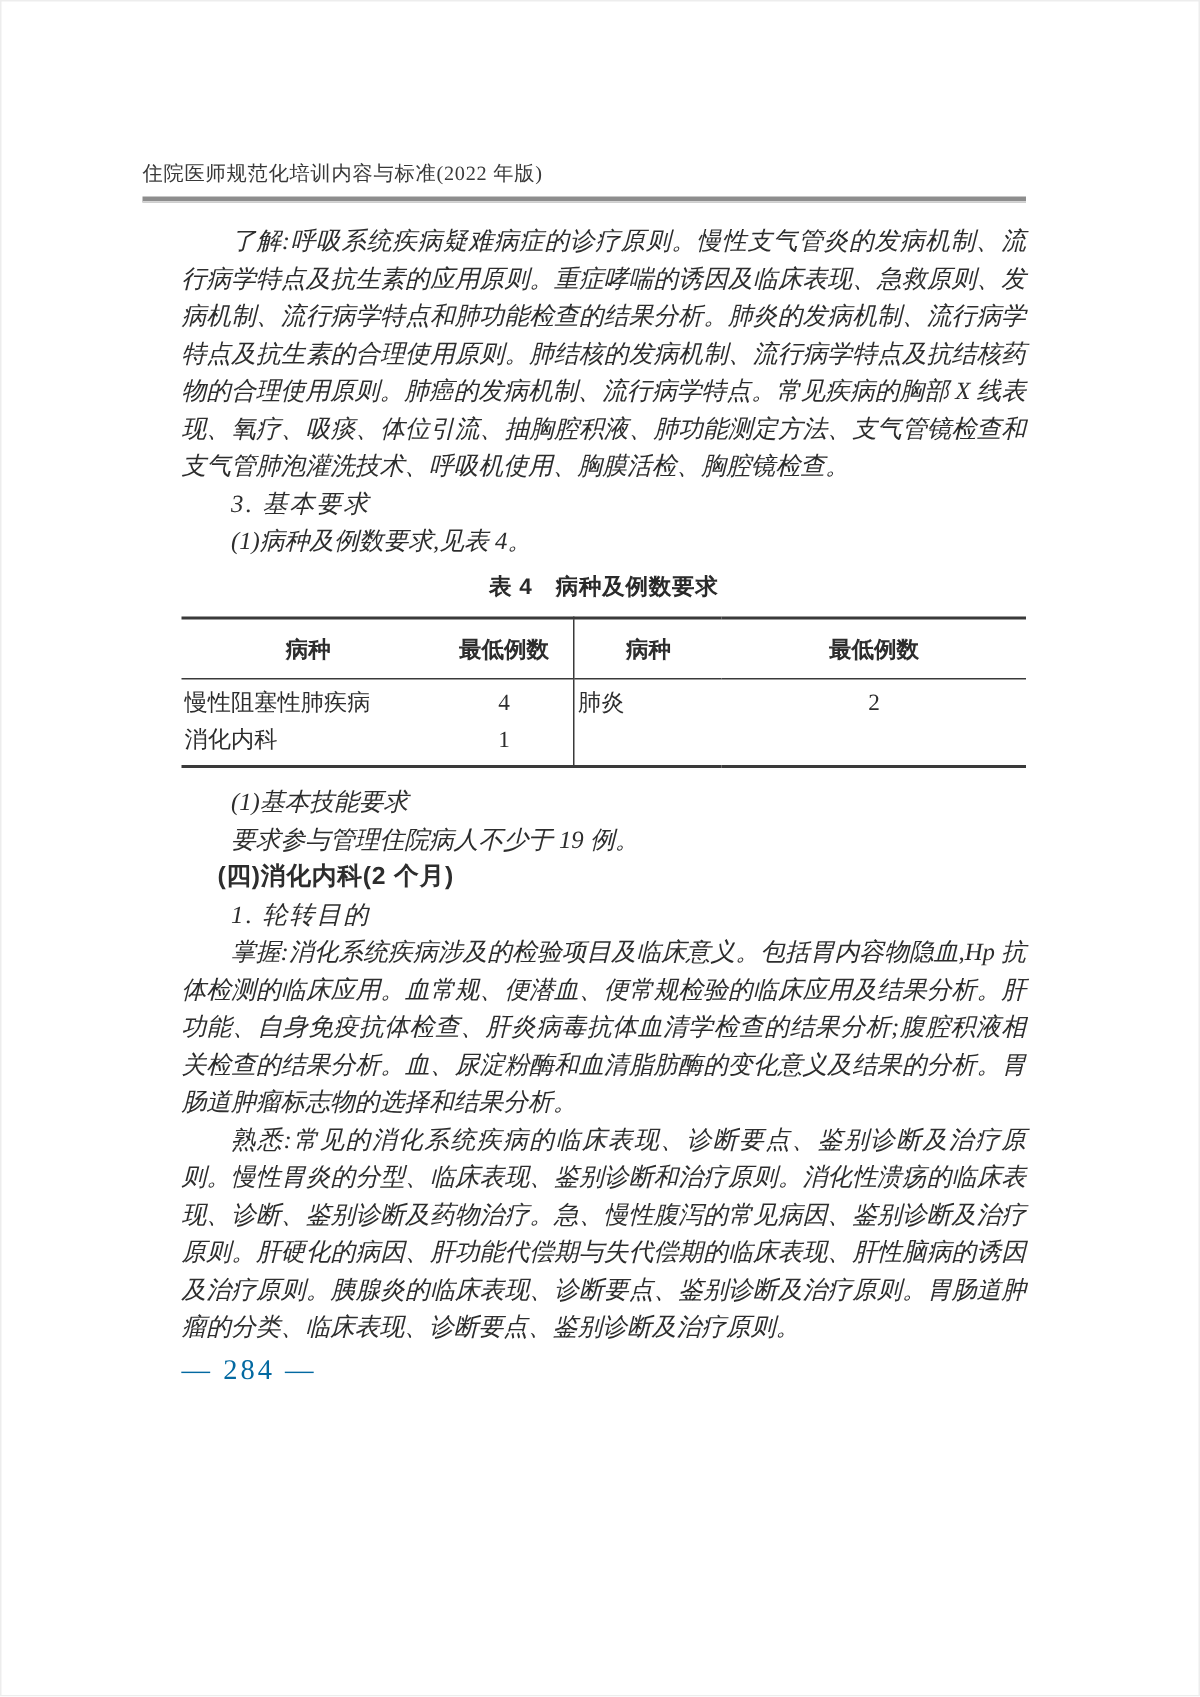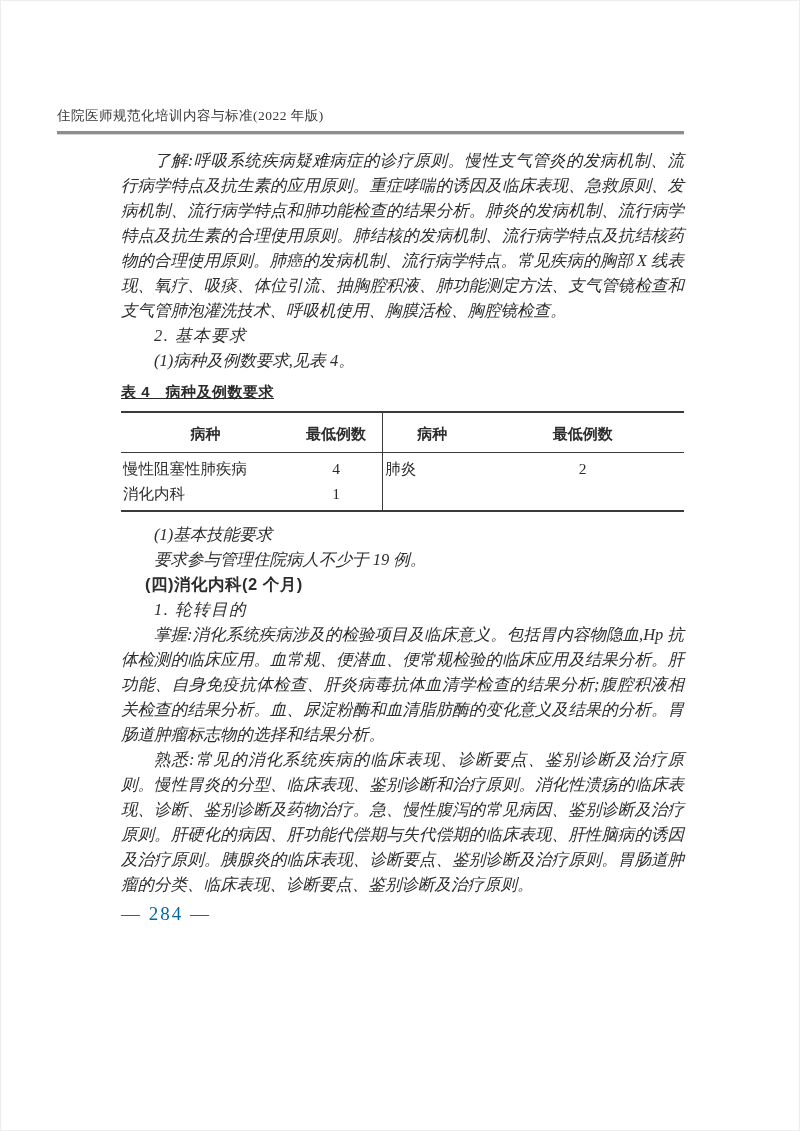--- a/index.html
+++ b/index.html
@@ -13,21 +13,21 @@
     height: 1131px;
     box-sizing: border-box;
     background: #ffffff;
     border: 1px solid #ededed;
     color: #2d2d2d;
     font-family: "Liberation Serif", "DejaVu Serif", serif;
     overflow: hidden;
   }
   
   .running-head {
-    margin: 0 115px 0 56px;
+    margin: 0 115px 0 94px;
     padding-top: 105px;
   }
   .running-head-title {
     font-size: 13.5px;
     line-height: 19px;
     letter-spacing: 0.5px;
     color: #383838;
   }
   .running-head-rule {
     margin-top: 6px;
@@ -60,29 +60,29 @@
     font-weight: 700;
     font-family: Liberation Sans, sans-serif;
     text-indent: 1.45em;
     letter-spacing: 0.5px;
   }
   
   .table-block {
     margin: 6px 0 10px 0;
   }
   .table-caption {
+    text-align: center;
     text-indent: 0;
     font-weight: 700;
     font-family: "Liberation Sans", "DejaVu Sans", sans-serif;
     font-size: 15px;
     line-height: 25px;
     letter-spacing: 0.5px;
     margin-bottom: 7px;
     color: #2a2a2a;
-    text-decoration: underline;
   }
   table.req-table {
     width: 100%;
     border-collapse: collapse;
     table-layout: fixed;
     border-top: 2.2px solid #3a3a3a;
     border-bottom: 2.2px solid #3a3a3a;
     font-size: 15.5px;
     color: #2d2d2d;
   }
@@ -120,21 +120,21 @@
 
   <header class="running-head">
     <div class="running-head-title">住院医师规范化培训内容与标准(2022 年版)</div>
     <div class="running-head-rule"></div>
   </header>
 
   <main class="content">
 
     <p class="body-para">了解:呼吸系统疾病疑难病症的诊疗原则。慢性支气管炎的发病机制、流行病学特点及抗生素的应用原则。重症哮喘的诱因及临床表现、急救原则、发病机制、流行病学特点和肺功能检查的结果分析。肺炎的发病机制、流行病学特点及抗生素的合理使用原则。肺结核的发病机制、流行病学特点及抗结核药物的合理使用原则。肺癌的发病机制、流行病学特点。常见疾病的胸部 X 线表现、氧疗、吸痰、体位引流、抽胸腔积液、肺功能测定方法、支气管镜检查和支气管肺泡灌洗技术、呼吸机使用、胸膜活检、胸腔镜检查。</p>
 
-    <p class="kai-heading">2. 基本要求</p>
+    <p class="kai-heading">3. 基本要求</p>
 
     <p class="body-para">(1)病种及例数要求,见表 4。</p>
 
     <figure class="table-block" style="margin-left:0;margin-right:0;">
       <figcaption class="table-caption">表 4　病种及例数要求</figcaption>
       <table class="req-table">
         <colgroup>
           <col style="width:30%">
           <col style="width:16.5%">
           <col style="width:17.5%">

